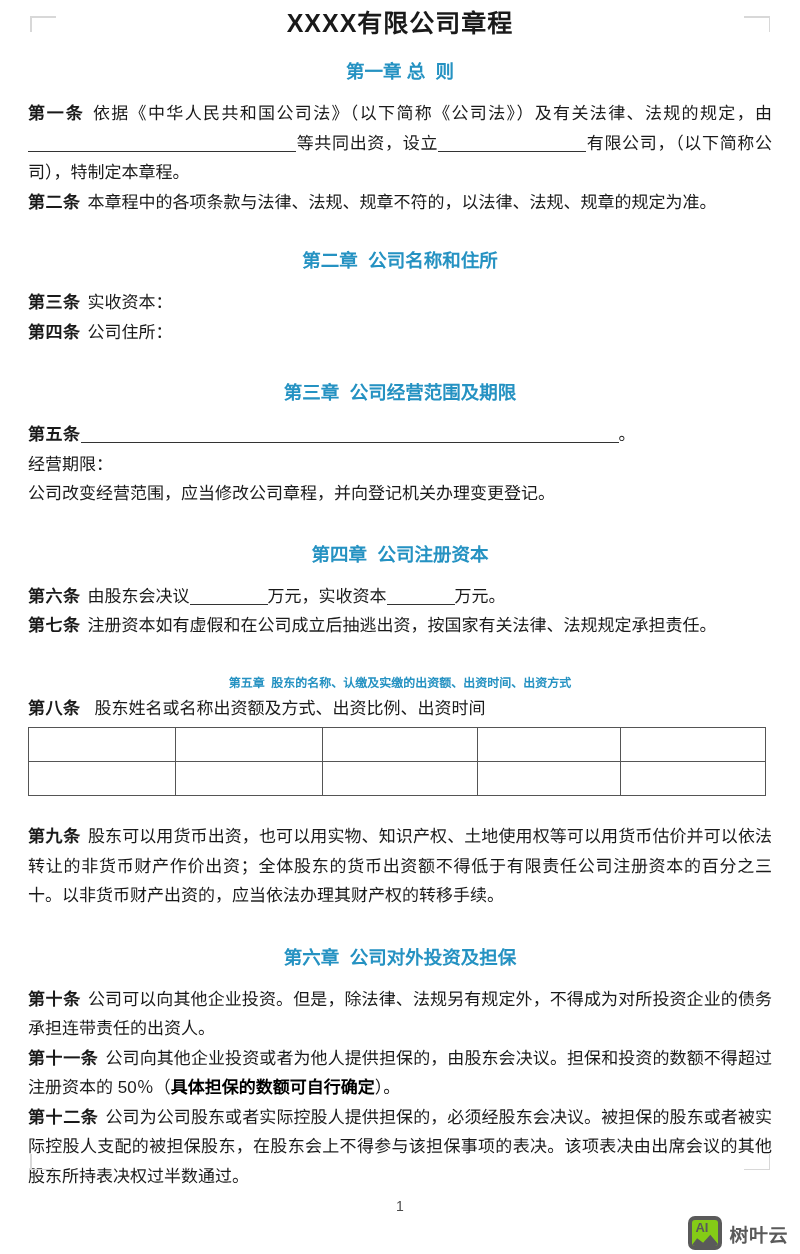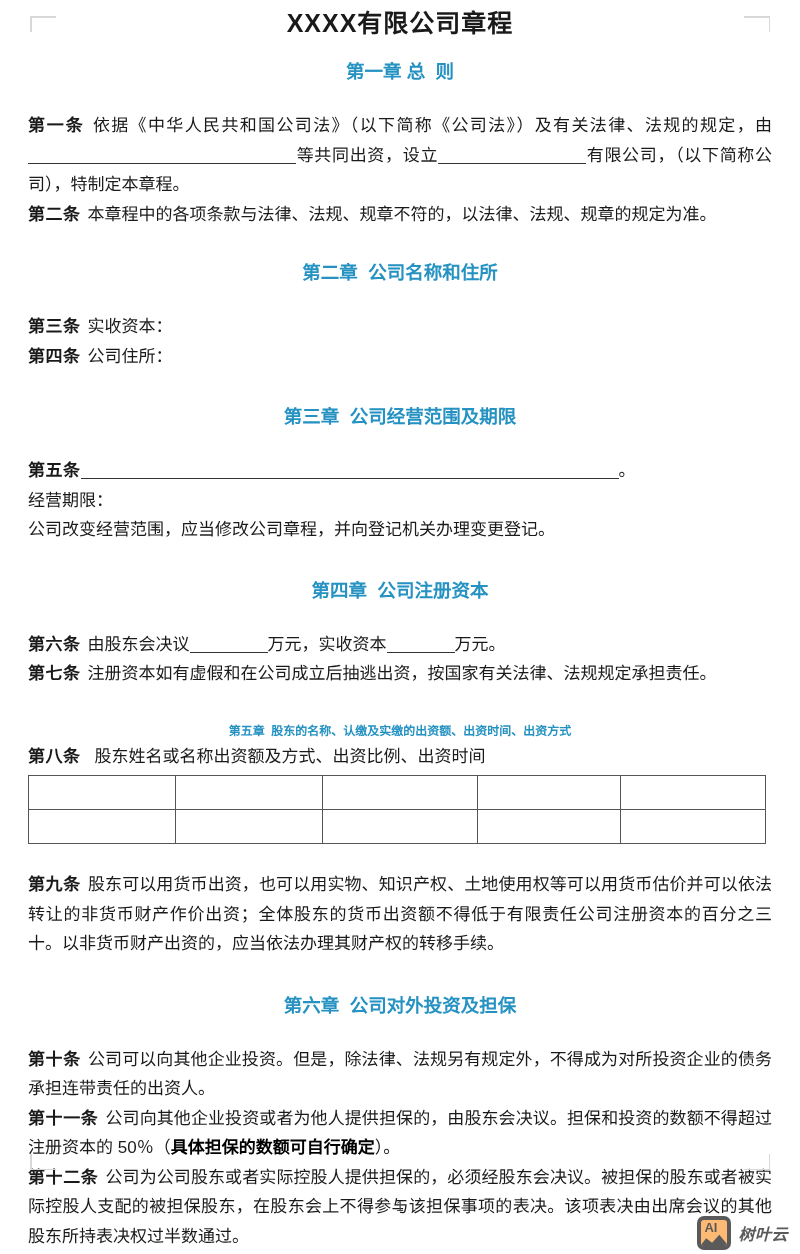--- a/index.html
+++ b/index.html
@@ -81,21 +81,21 @@
 
   p.art {
     font-size: 17px;
     line-height: 29.5px;
     margin: 0;
     text-align: justify;
     text-justify: inter-ideograph;
     color: #1a1a1a;
     word-break: break-all;
   }
-  p.art.first { margin-top: 27px; }
+  p.art.first { margin-top: 15px; }
   p.art.gap   { margin-top: 0; }
 
   .lbl {
     font-weight: bold;
     letter-spacing: 0.5px;
   }
   .sp { display: inline-block; width: 7px; }
 
   
   .blank {
@@ -164,21 +164,21 @@
     border-radius: 7px;
     background: #5a5a5a;
     position: relative;
     overflow: hidden;
     flex: 0 0 auto;
   }
   .wm-logo .inner {
     position: absolute;
     inset: 4px;
     border-radius: 3px;
-    background: #fdba74;
+    background: #84cc16;
     overflow: hidden;
   }
   .wm-logo .ai-text {
     position: absolute;
     top: 1px;
     left: 3px;
     font-size: 13px;
     font-weight: bold;
     color: #5a5a5a;
     font-family: "Liberation Sans", sans-serif;
@@ -187,25 +187,24 @@
   .wm-logo .mount {
     position: absolute;
     left: -2px;
     bottom: -1px;
     width: 30px;
     height: 15px;
     background: #5a5a5a;
     clip-path: polygon(0% 100%, 22% 42%, 42% 72%, 66% 18%, 100% 100%);
   }
   .wm-text {
-    font-size: 16px;
+    font-size: 19px;
     font-weight: bold;
     color: #5a5a5a;
     letter-spacing: 0.5px;
-    font-style: italic;
   }
 </style>
 </head>
 <body>
 
 <div class="page">
 
   <div class="crop-mark crop-tl"></div>
   <div class="crop-mark crop-tr"></div>
   <div class="crop-mark crop-bl"></div>

